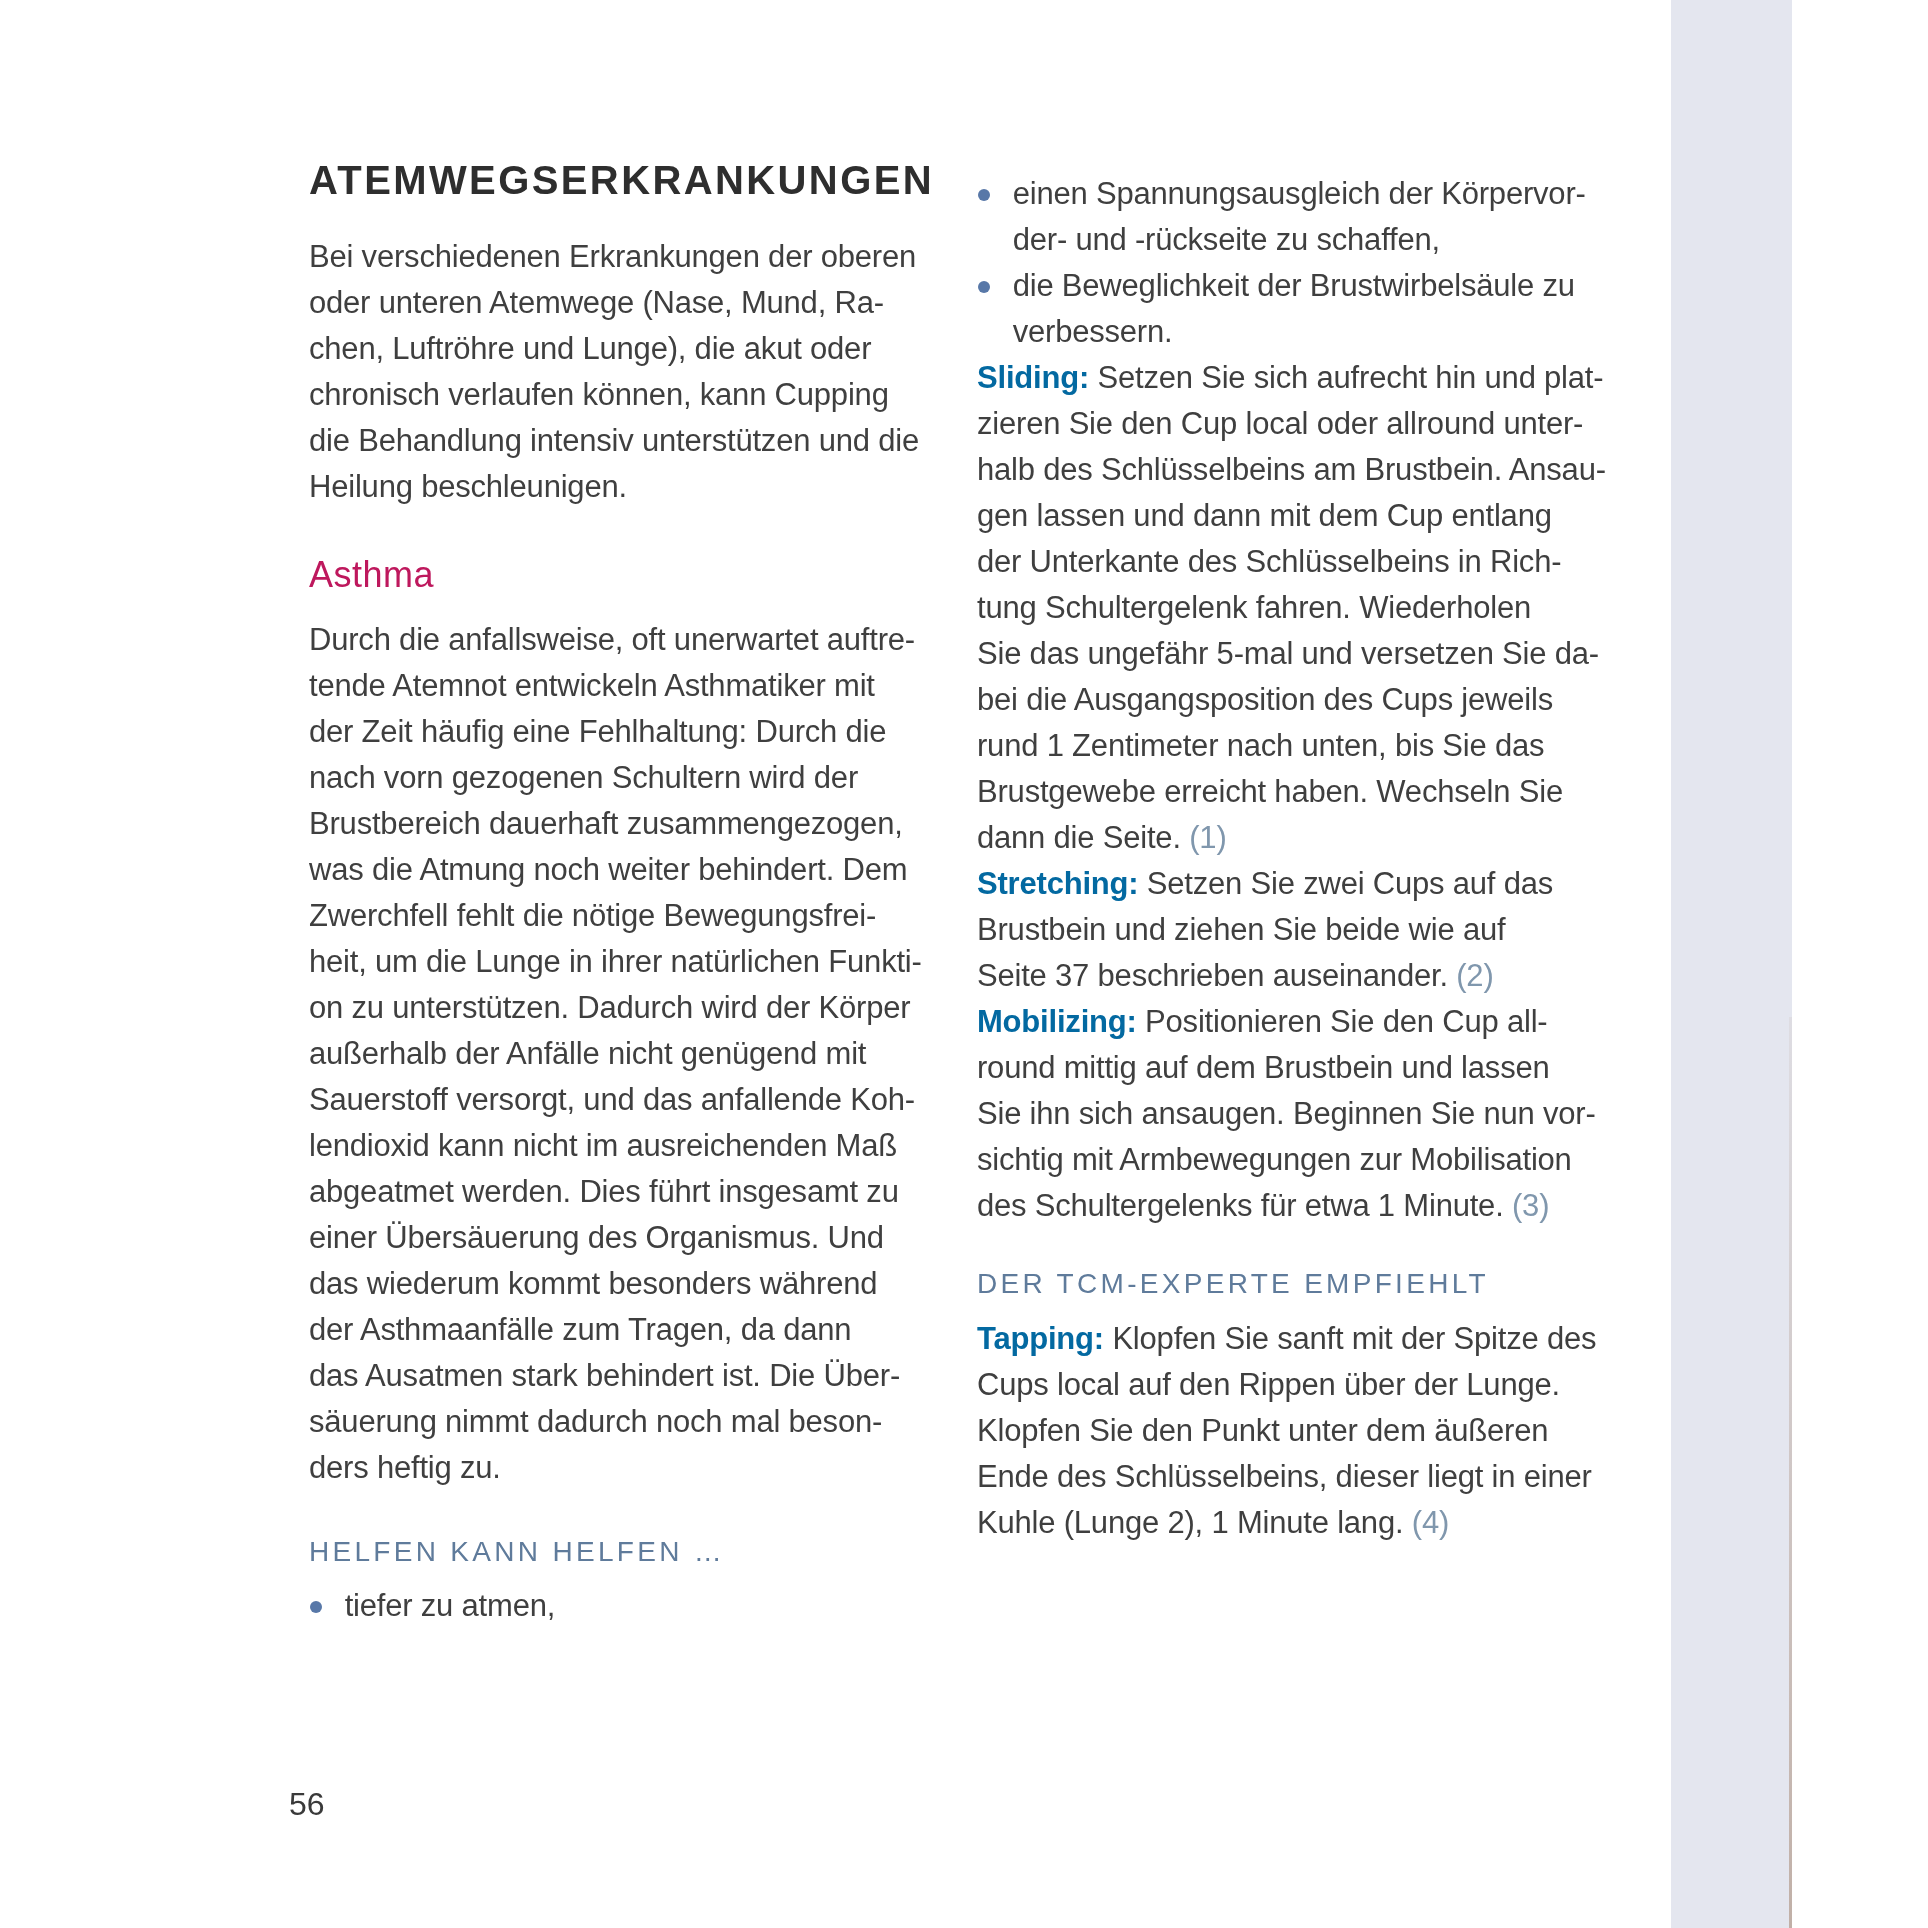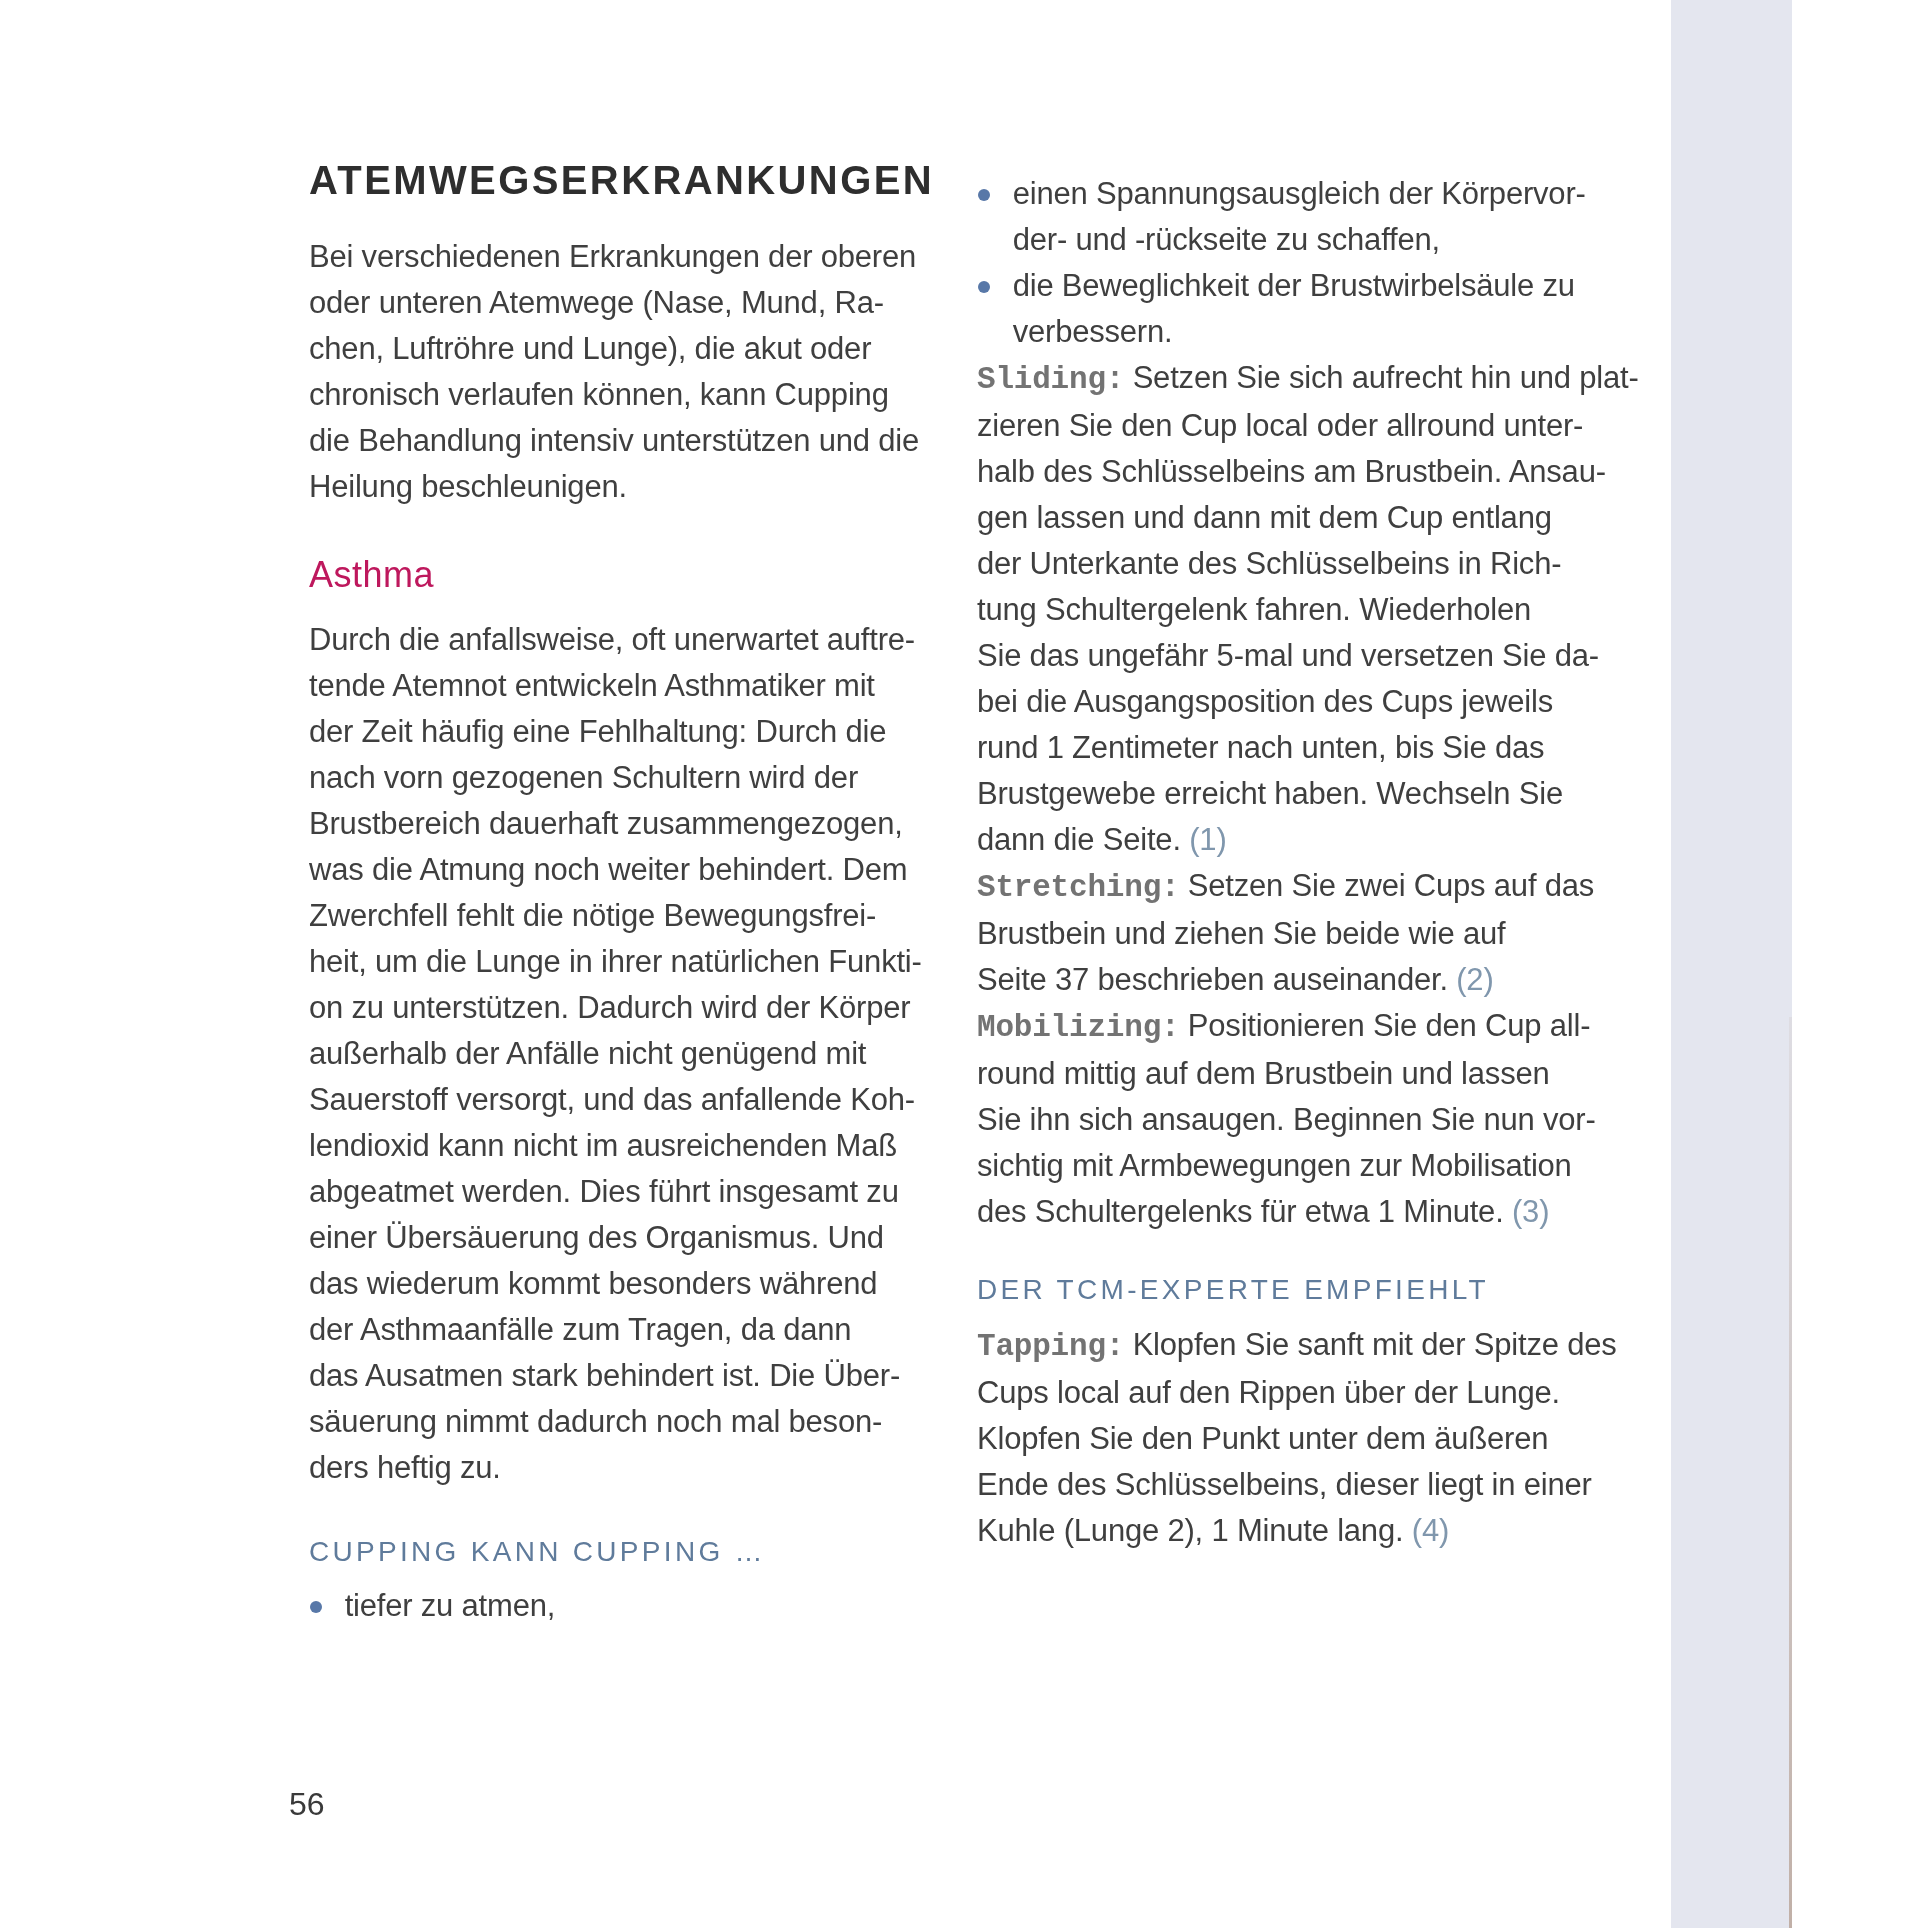--- a/index.html
+++ b/index.html
@@ -42,21 +42,21 @@
     white-space:pre;
   }
   .cupping-heading { margin-top:41px; }
   .bullets { margin-top:11.3px; }
   .bullet { display:flex; align-items:flex-start; }
   .bullet .dot {
     flex:0 0 auto; width:12.2px; height:12.2px; border-radius:50%;
     background:#5878a8; margin:18px 0 0 0.9px;
   }
   .bullet .btext { margin-left:22.6px; white-space:pre; }
-  .lead { font-weight:700; color:#737373;font-family:Liberation Mono, monospace; }
+  .lead { font-weight:700; color:#0369a1; }
   .ref { color:#8097ad; }
   .rc-paragraphs { margin-top:0px; }
   .tcm-heading { margin-top:35px; }
   .tapping-para { margin-top:12.2px; }
   .page-number {
     position:absolute; left:289px; top:1785px;
     font-size:32px; line-height:38px; color:#3a3a3a;
   }
 </style>
 </head>
@@ -92,21 +92,21 @@
 Sauerstoff versorgt, und das anfallende Koh-
 lendioxid kann nicht im ausreichenden Maß
 abgeatmet werden. Dies führt insgesamt zu
 einer Übersäuerung des Organismus. Und
 das wiederum kommt besonders während
 der Asthmaanfälle zum Tragen, da dann
 das Ausatmen stark behindert ist. Die Über-
 säuerung nimmt dadurch noch mal beson-
 ders heftig zu.</div>
 
-    <div class="small-caps-heading cupping-heading">CUPPING KANN CUPPING …</div>
+    <div class="small-caps-heading cupping-heading">HELFEN KANN HELFEN …</div>
 
     <div class="bullets">
       <div class="bullet">
         <span class="dot"></span>
         <span class="btext">tiefer zu atmen,</span>
       </div>
     </div>
   </div>
 
   <div class="col col-right">

